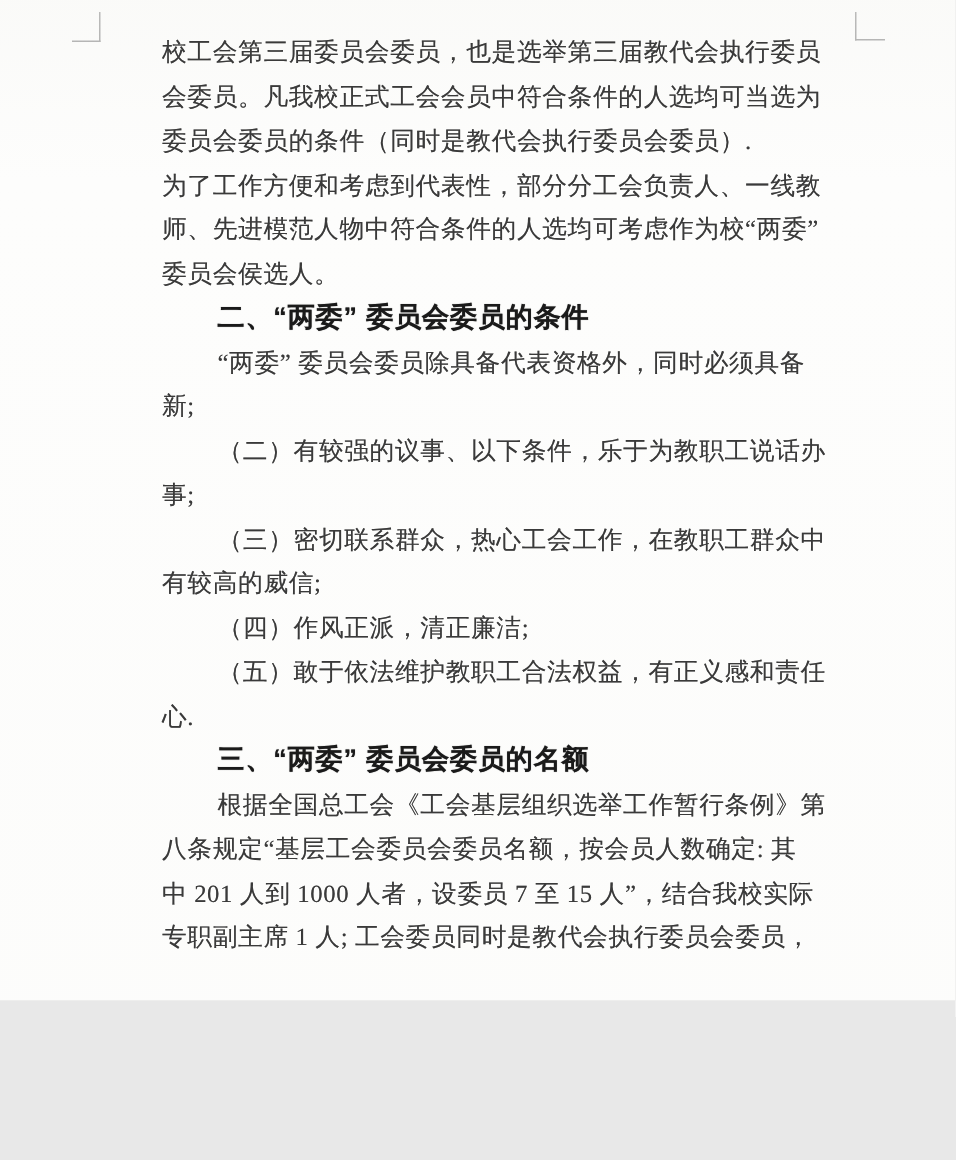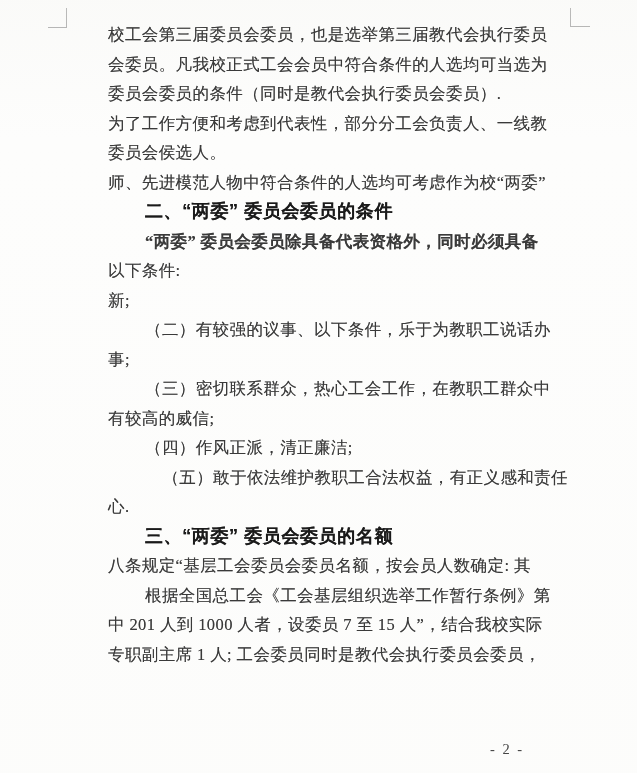--- a/index.html
+++ b/index.html
@@ -1,19 +1,19 @@
 <!DOCTYPE html>
 <html><head>
 <meta charset="utf-8">
 <style>
   html, body { margin: 0; padding: 0; background: #e8e8e8; }
   .page {
     position: relative;
     width: 637px;
-    height: 773px;
+    height: 667px;
     margin: 0 auto;
     background: #fdfdfc;
     overflow: hidden;
     font-family: "Liberation Serif", serif;
   }
   
   .page::after {
     content: "";
     position: absolute; inset: 0;
     background: linear-gradient(180deg, rgba(245,245,242,0.35) 0%, rgba(255,255,255,0) 18%, rgba(250,250,248,0.25) 100%);
@@ -70,34 +70,33 @@
 
 <div class="page">
   <div class="crop-mark tl"></div>
   <div class="crop-mark tr"></div>
 
   <div class="doc-body">
       <div class="line">校工会第三届委员会委员，也是选举第三届教代会执行委员</div>
       <div class="line">会委员。凡我校正式工会会员中符合条件的人选均可当选为</div>
       <div class="line">委员会委员的条件（同时是教代会执行委员会委员）.</div>
       <div class="line">为了工作方便和考虑到代表性，部分分工会负责人、一线教</div>
+      <div class="line">师、先进模范人物中符合条件的人选均可考虑作为校“两委”</div>
       <div class="line">委员会侯选人。</div>
-      <div class="line">师、先进模范人物中符合条件的人选均可考虑作为校“两委”</div>
       <div class="line heading" style="padding-left: 37px;">二、“两委” 委员会委员的条件</div>
-      <div class="line" style="padding-left: 37px; font-weight: bold;">“两委” 委员会委员除具备代表资格外，同时必须具备</div>
-      <div class="line">以下条件:</div>
+      <div class="line" style="padding-left: 37px;">“两委” 委员会委员除具备代表资格外，同时必须具备</div>
       <div class="line">新;</div>
       <div class="line" style="padding-left: 37px;">（二）有较强的议事、以下条件，乐于为教职工说话办</div>
       <div class="line">事;</div>
       <div class="line" style="padding-left: 37px;">（三）密切联系群众，热心工会工作，在教职工群众中</div>
       <div class="line">有较高的威信;</div>
       <div class="line" style="padding-left: 37px;">（四）作风正派，清正廉洁;</div>
-      <div class="line" style="padding-left: 37px; text-align: right;">（五）敢于依法维护教职工合法权益，有正义感和责任</div>
+      <div class="line" style="padding-left: 37px;">（五）敢于依法维护教职工合法权益，有正义感和责任</div>
       <div class="line">心.</div>
       <div class="line heading" style="padding-left: 37px;">三、“两委” 委员会委员的名额</div>
+      <div class="line" style="padding-left: 37px;">根据全国总工会《工会基层组织选举工作暂行条例》第</div>
       <div class="line">八条规定“基层工会委员会委员名额，按会员人数确定: 其</div>
-      <div class="line" style="padding-left: 37px;">根据全国总工会《工会基层组织选举工作暂行条例》第</div>
       <div class="line">中 201 人到 1000 人者，设委员 7 至 15 人”，结合我校实际</div>
       <div class="line">专职副主席 1 人; 工会委员同时是教代会执行委员会委员，</div>
     </div>
 
   <div class="page-number">- 2 -</div>
 </div>
 
 </body></html>

